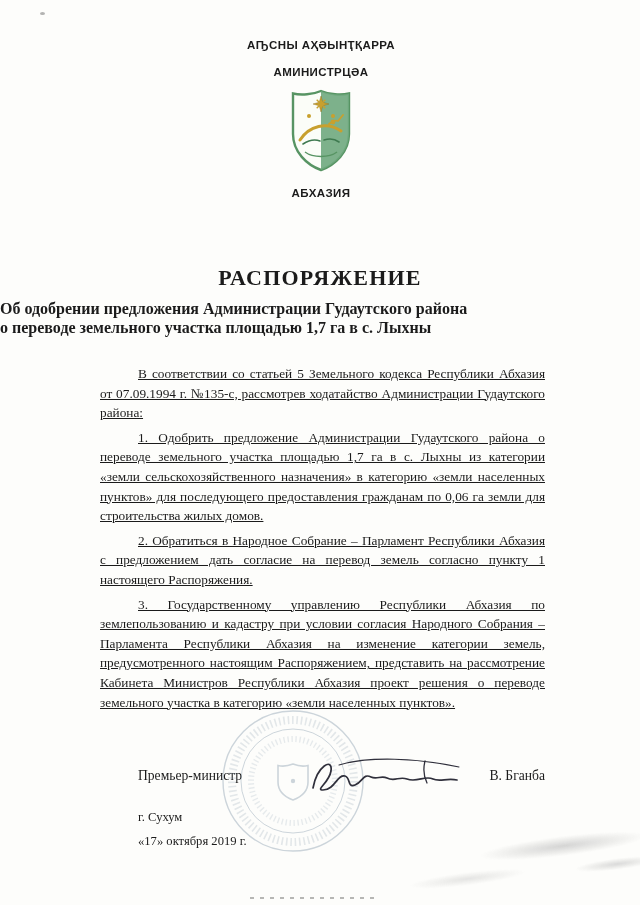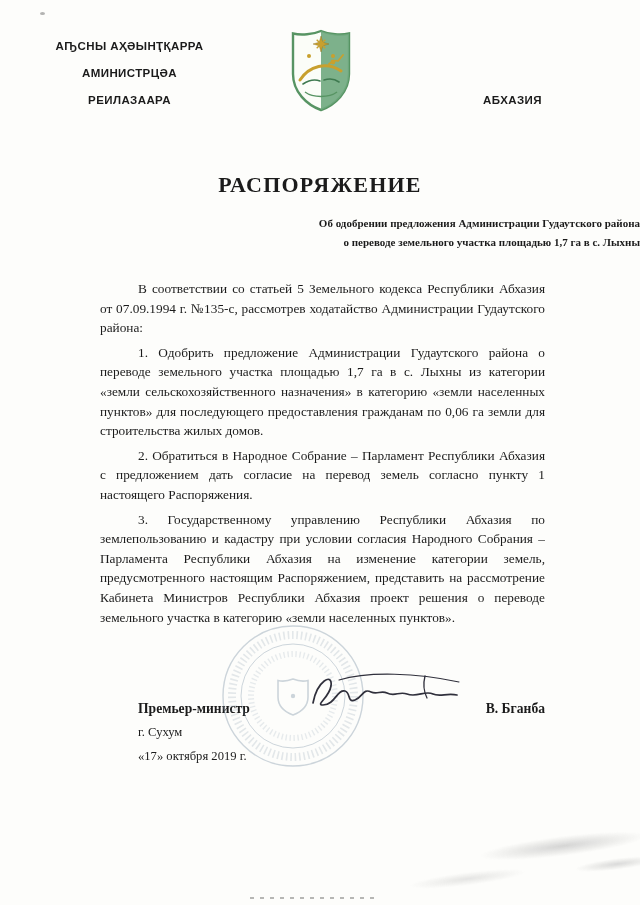--- a/index.html
+++ b/index.html
@@ -9,22 +9,23 @@
     margin:0 auto;
     background:#fdfdfb;
     font-family:"Liberation Serif", serif;
     color:#1b1b1b;
     overflow:hidden;
   }
   
   .header{
     display:flex;
     justify-content:space-between;
-    align-items:flex-end;
+    align-items:center;
     padding:26px 30px 0 32px;
+    flex-direction:column;
   }
   .header-col{
     width:195px;
     text-align:center;
     font-family:"Liberation Sans", sans-serif;
     font-weight:bold;
     font-size:11.5px;
     letter-spacing:.4px;
     line-height:27px;
     padding-top:6px;
@@ -32,43 +33,43 @@
   .emblem-wrap{width:70px;display:flex;justify-content:center;padding-top:2px;}
   
   .doc-title{
     margin-top:58px;
     text-align:center;
     font-weight:bold;
     font-size:22px;
     letter-spacing:1.2px;
   }
   .subtitle{
-    margin-top:16px;
-    text-align:right;
+    margin-top:8px;
+    text-align:left;
     font-weight:bold;
-    font-size:11px;
+    font-size:16px;
     line-height:19px;
   }
   
   .body-text{
     margin:27px 95px 0 100px;
     font-size:13.3px;
     line-height:19.6px;
     text-align:justify;
   }
-  .body-text p{margin:0 0 5px 0;text-indent:38px;}
+  .body-text p{margin:0 0 5px 0;text-indent:38px;text-decoration:underline;}
   
   .sig-row{
     position:relative;
     margin:56px 95px 0 100px;
     padding-left:38px;
     display:flex;
     justify-content:space-between;
-    align-items:flex-end;
-    font-weight:bold;
+    align-items:flex-start;
+    font-weight:normal;
     font-size:13.6px;
     height:34px;
   }
   .stamp{
     position:absolute;
     left:118px;top:-62px;
     opacity:.38;
     pointer-events:none;
   }
   .signature{
@@ -98,21 +99,20 @@
 </style>
 </head>
 <body>
 
 <div class="page">
 
   <div class="header">
     <div class="header-col">
       <div>АҦСНЫ АҲӘЫНҬҚАРРА</div>
       <div>АМИНИСТРЦӘА</div>
-      <div>РЕИЛАЗААРА</div>
     </div>
 
     <div class="emblem-wrap">
       <svg width="64" height="86" viewBox="0 0 64 86" aria-hidden="true">
 
         <path d="M32 3 C24 6.5 12 7.5 4 5.5 L4 46 C4 64 18 77 32 82 C46 77 60 64 60 46 L60 5.5 C52 7.5 40 6.5 32 3 Z" fill="#fbfdf8" stroke="#579463" stroke-width="2.4"></path>
 
         <path d="M32 3 C40 6.5 52 7.5 60 5.5 L60 46 C60 64 46 77 32 82 Z" fill="#6fa87e" stroke="none" opacity="0.9"></path>
 
         <path d="M32 8 L33.8 14.2 L40 16 L33.8 17.8 L32 24 L30.2 17.8 L24 16 L30.2 14.2 Z" fill="#c8a02e" stroke="#8a6d1d" stroke-width="0.4"></path>

